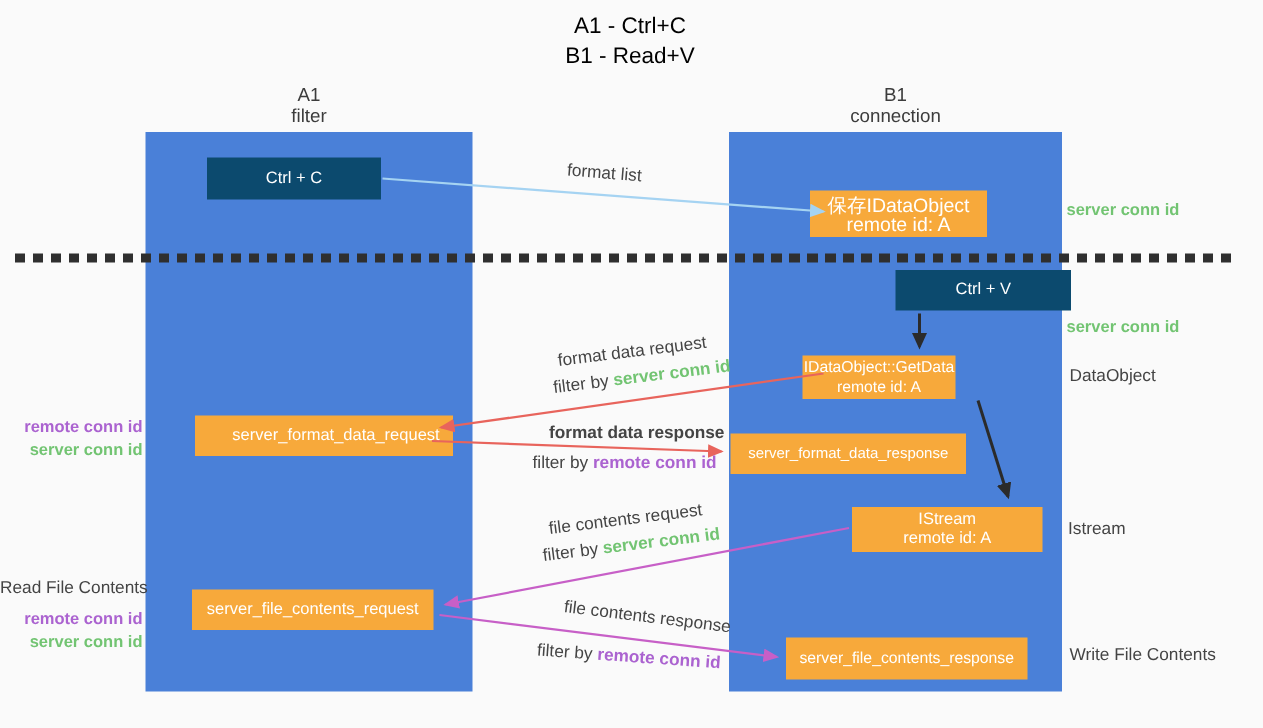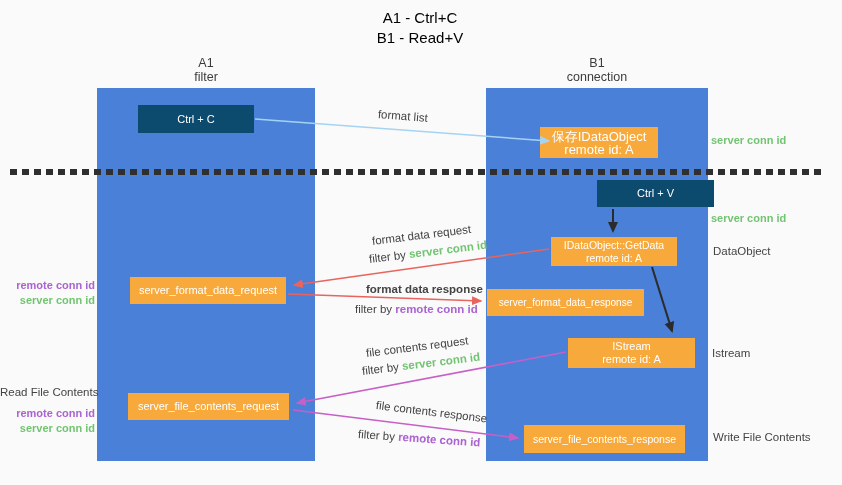--- a/index.html
+++ b/index.html
@@ -66,26 +66,26 @@
 
   <div class="abs node orange" style="left:540px;top:127px;width:118px;height:31px;font-size:13px;">
     <span>保存IDataObject</span>
     <span>remote id: A</span>
   </div>
 
   <div class="abs node green" style="left:555px;top:180px;width:117px;height:27px;margin-left:42px;">
     <span>Ctrl + V</span>
   </div>
 
-  <div class="abs node orange" style="left:551px;top:237px;width:126px;height:29px;font-size:10.5px;">
+  <div class="abs node orange" style="left:535px;top:237px;width:102px;height:29px;font-size:10.5px;">
     <span>IDataObject::GetData</span>
     <span>remote id: A</span>
   </div>
 
-  <div class="abs node orange" style="left:130px;top:277px;width:156px;height:27px;">
+  <div class="abs node orange" style="left:130px;top:277px;width:156px;height:27px;padding-left:16px;">
     <span>server_format_data_request</span>
   </div>
 
   <div class="abs node orange" style="left:487px;top:289px;width:157px;height:27px;font-size:10px;">
     <span>server_format_data_response</span>
   </div>
 
   <div class="abs node orange" style="left:568px;top:338px;width:127px;height:30px;">
     <span>IStream</span>
     <span>remote id: A</span>

